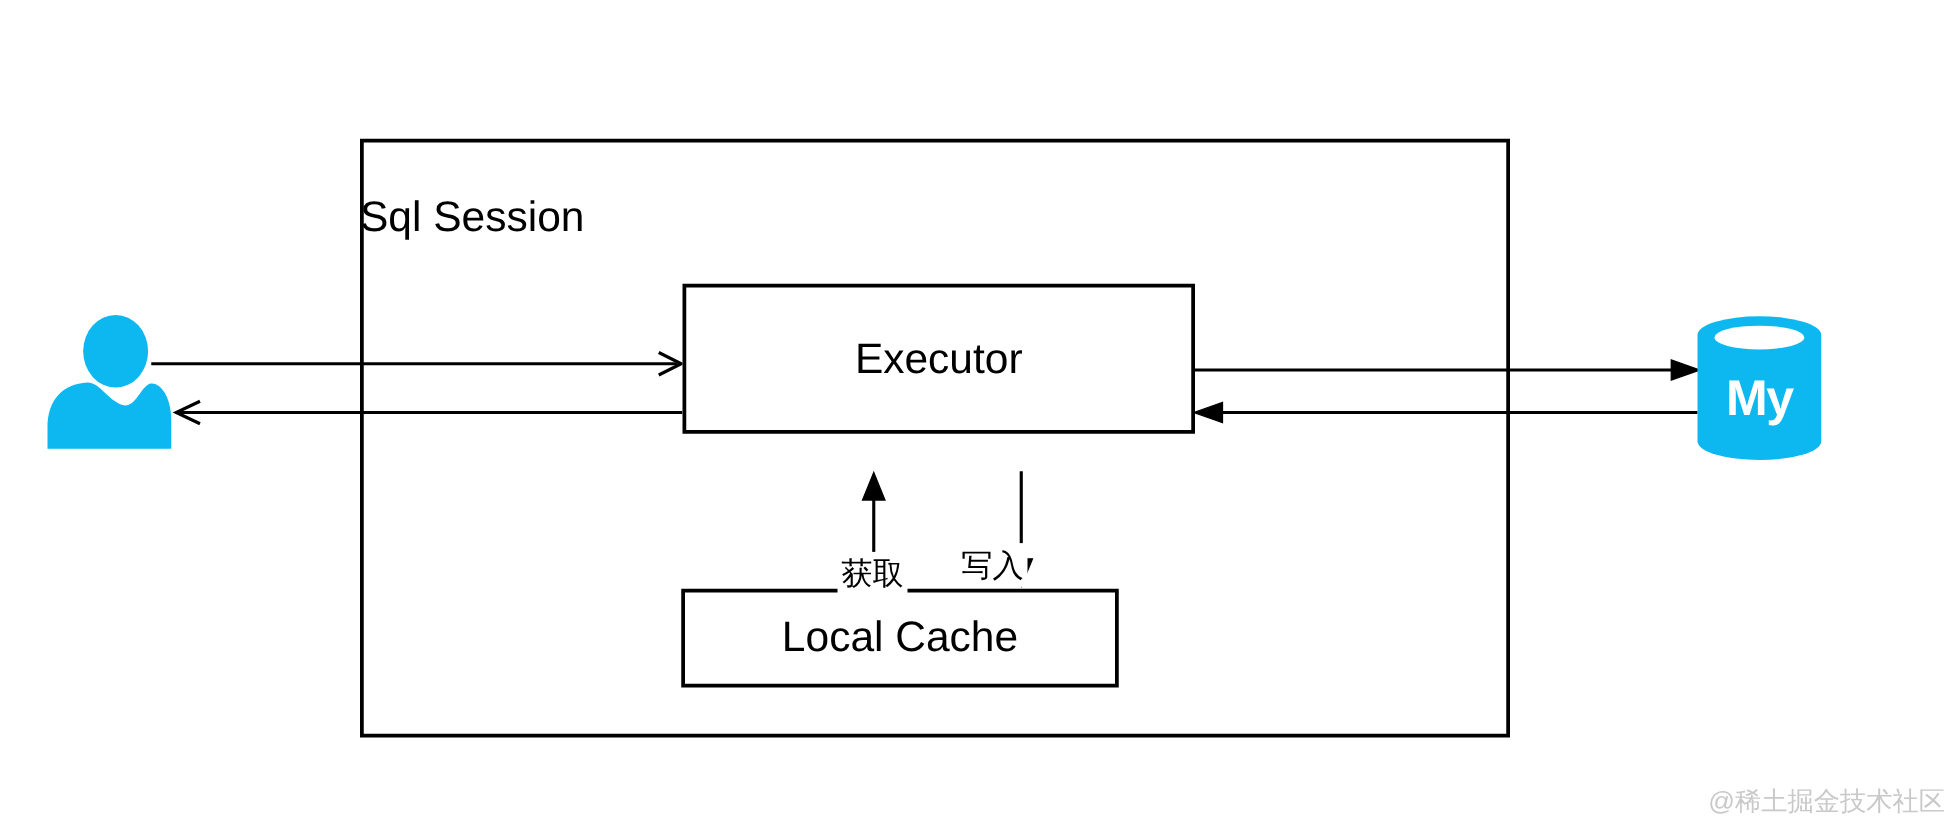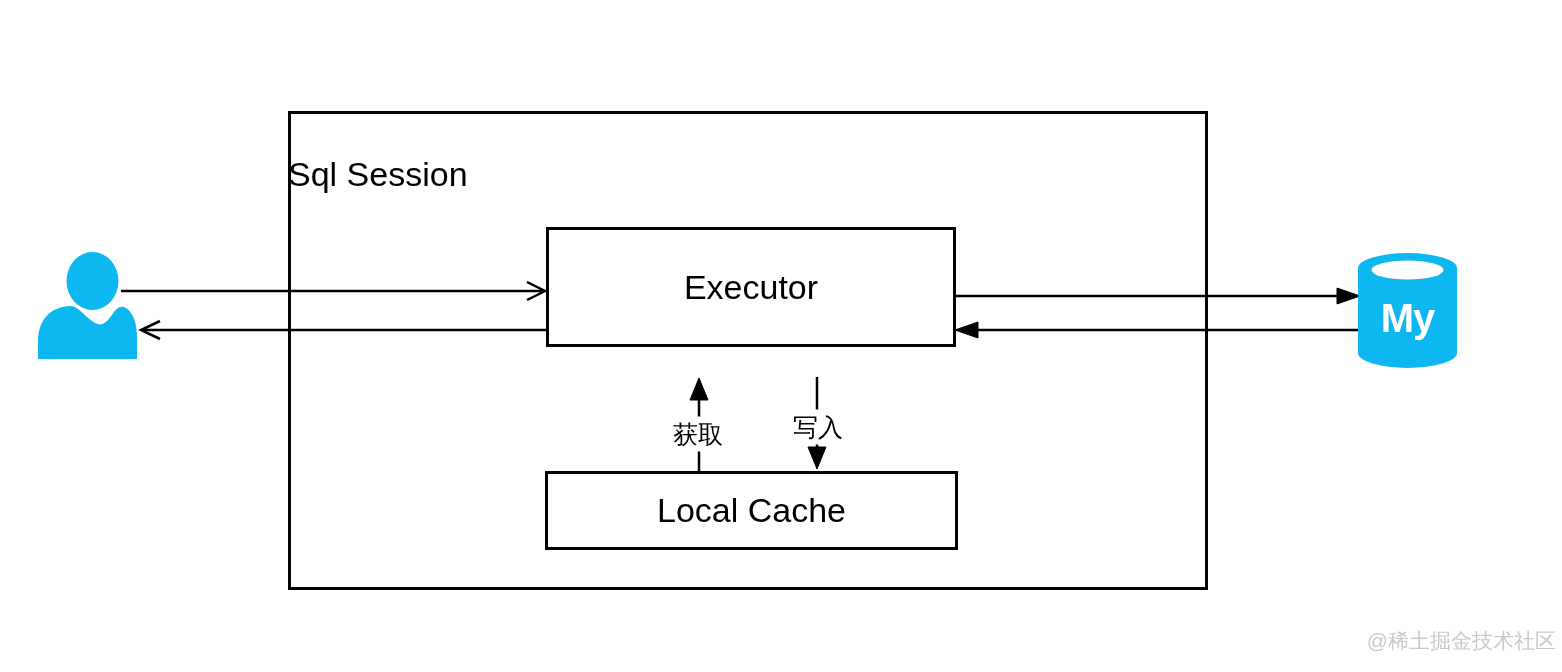--- a/index.html
+++ b/index.html
@@ -51,20 +51,21 @@
   }
   .arrow-label {
     position: absolute;
     transform: translate(-50%, -50%);
     font-size: 25px;
     color: #000;
     background: #ffffff;
     padding: 1px 3px;
     white-space: nowrap;
     z-index: 2;
+    margin-top: 25px;
   }
   .watermark {
     position: absolute;
     top: 627px;
     right: 6px;
     font-size: 21px;
     color: var(--watermark, #c9c9c9);
     z-index: 2;
     white-space: nowrap;
     margin-left: 20px;
@@ -155,21 +156,21 @@
     </g>
   </svg>
 
   <div class="box" style="left:288px; top:111px; width:920px; height:479px;"></div>
   <div class="outer-title">Sql Session</div>
 
   <div class="box filled" style="left:546px; top:227px; width:410px; height:120px;">
     <span class="box-label">Executor</span>
   </div>
 
-  <div class="box filled" style="left:545px; top:471px; width:413px; height:79px;">
+  <div class="box filled" style="left:545px; top:471px; width:350px; height:79px;">
     <span class="box-label">Local Cache</span>
   </div>
 
   <span class="arrow-label" style="left:698px; top:434px;">获取</span>
-  <span class="arrow-label" style="left:818px; top:427px;">写入</span>
+  <span class="arrow-label" style="left:794px; top:427px;">写入</span>
 
   <span class="watermark">@稀土掘金技术社区</span>
 </div>
 
 </body></html>

